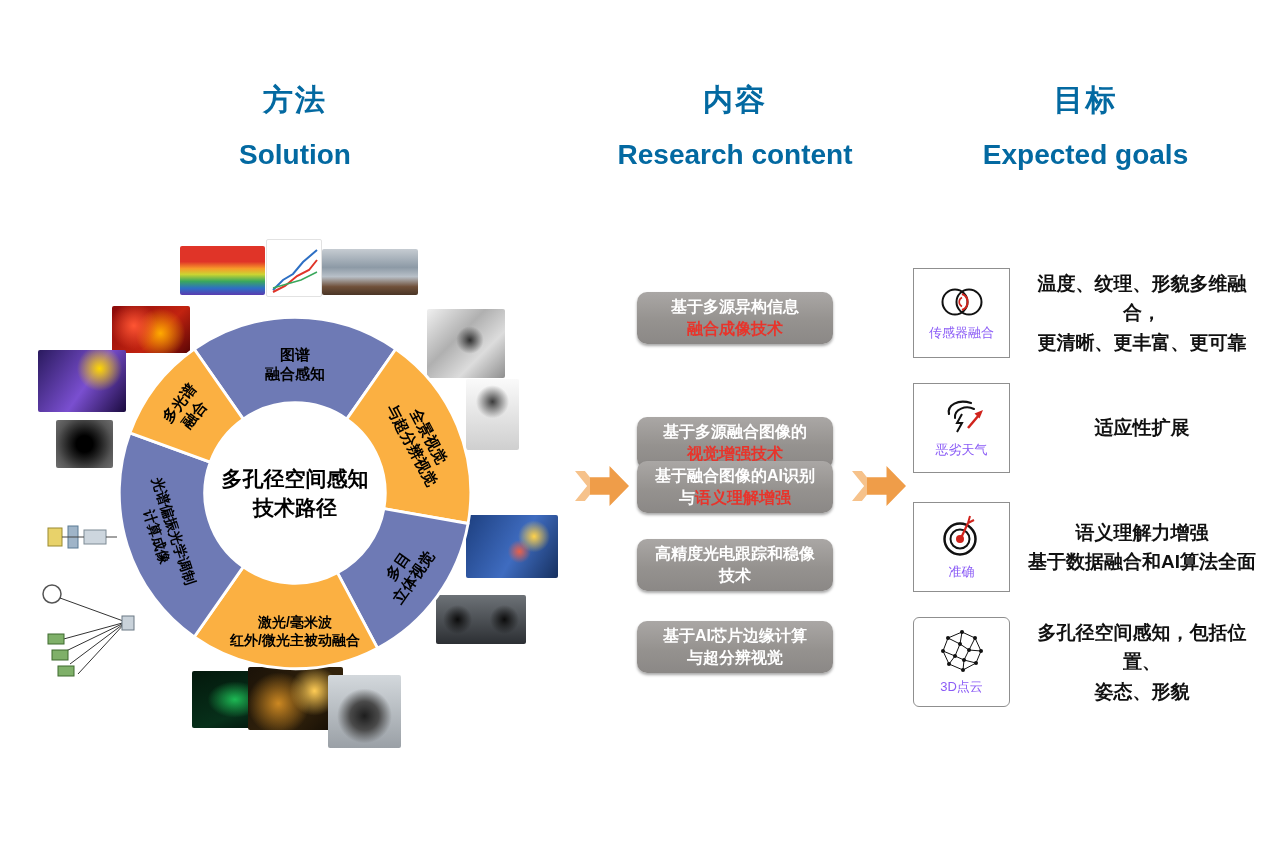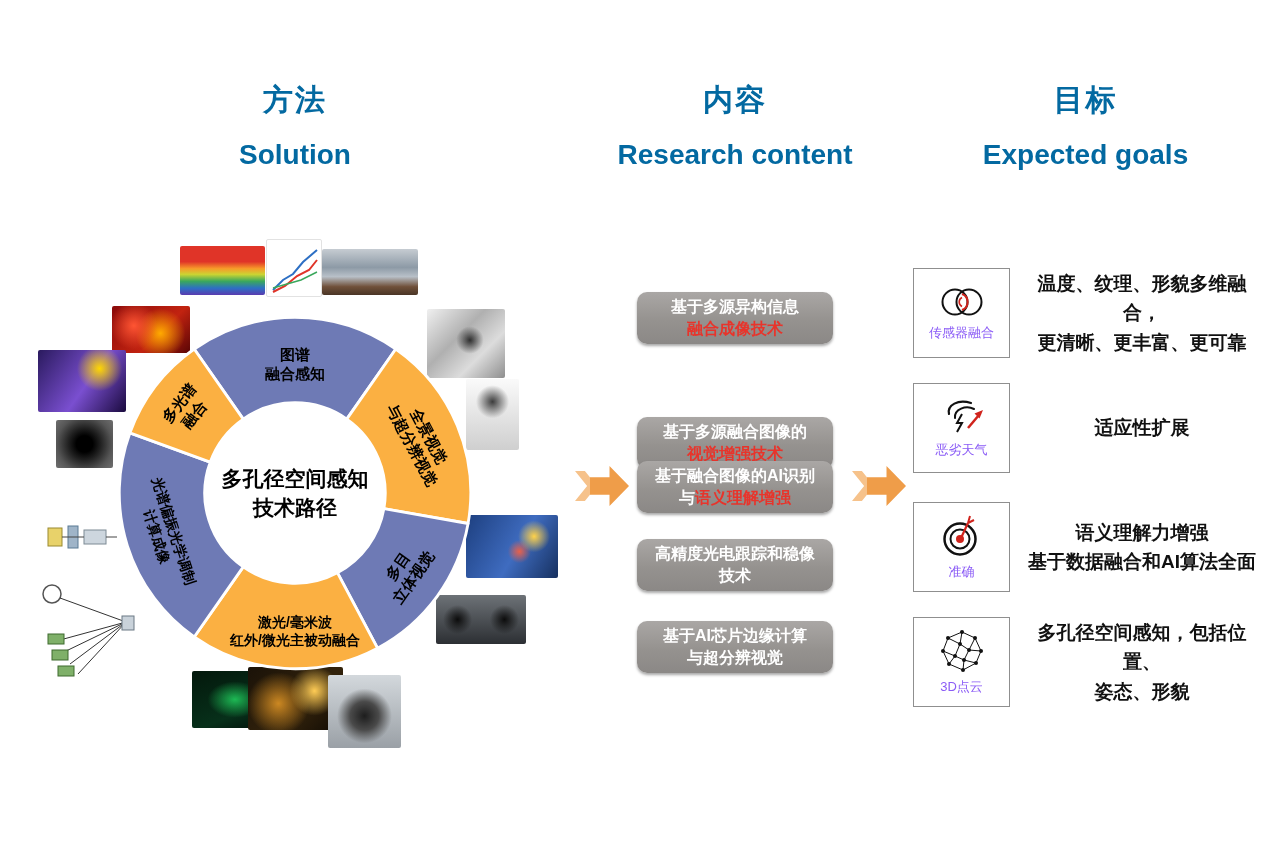--- a/index.html
+++ b/index.html
@@ -271,21 +271,21 @@
     <line x1="28" y1="9" x2="21" y2="24" stroke="#d0231c" stroke-width="2.2"></line>
     <path d="M28 9 L34 6 M28 9 L30 2" stroke="#d0231c" stroke-width="2" fill="none"></path>
   </svg>
   <div class="goal-caption">准确</div>
 </div>
 <div class="goal-desc" style="top:547px;">
   <div>语义理解力增强</div>
   <div>基于数据融合和AI算法全面</div>
 </div>
 
-<div class="goal-box" style="top:617px;">
+<div class="goal-box" style="top:617px;border-radius:6px;">
   <svg width="44" height="44" viewBox="0 0 44 44">
     <g stroke="#111" stroke-width="1">
       <polygon points="22,3 35,9 41,22 36,34 23,41 9,35 3,22 8,9" fill="none"></polygon>
       <line x1="22" y1="3" x2="20" y2="15"></line>
         <line x1="8" y1="9" x2="20" y2="15"></line>
         <line x1="35" y1="9" x2="29" y2="21"></line>
       <line x1="20" y1="15" x2="29" y2="21"></line>
         <line x1="41" y1="22" x2="29" y2="21"></line>
         <line x1="29" y1="21" x2="24" y2="31"></line>
       <line x1="36" y1="34" x2="24" y2="31"></line>

